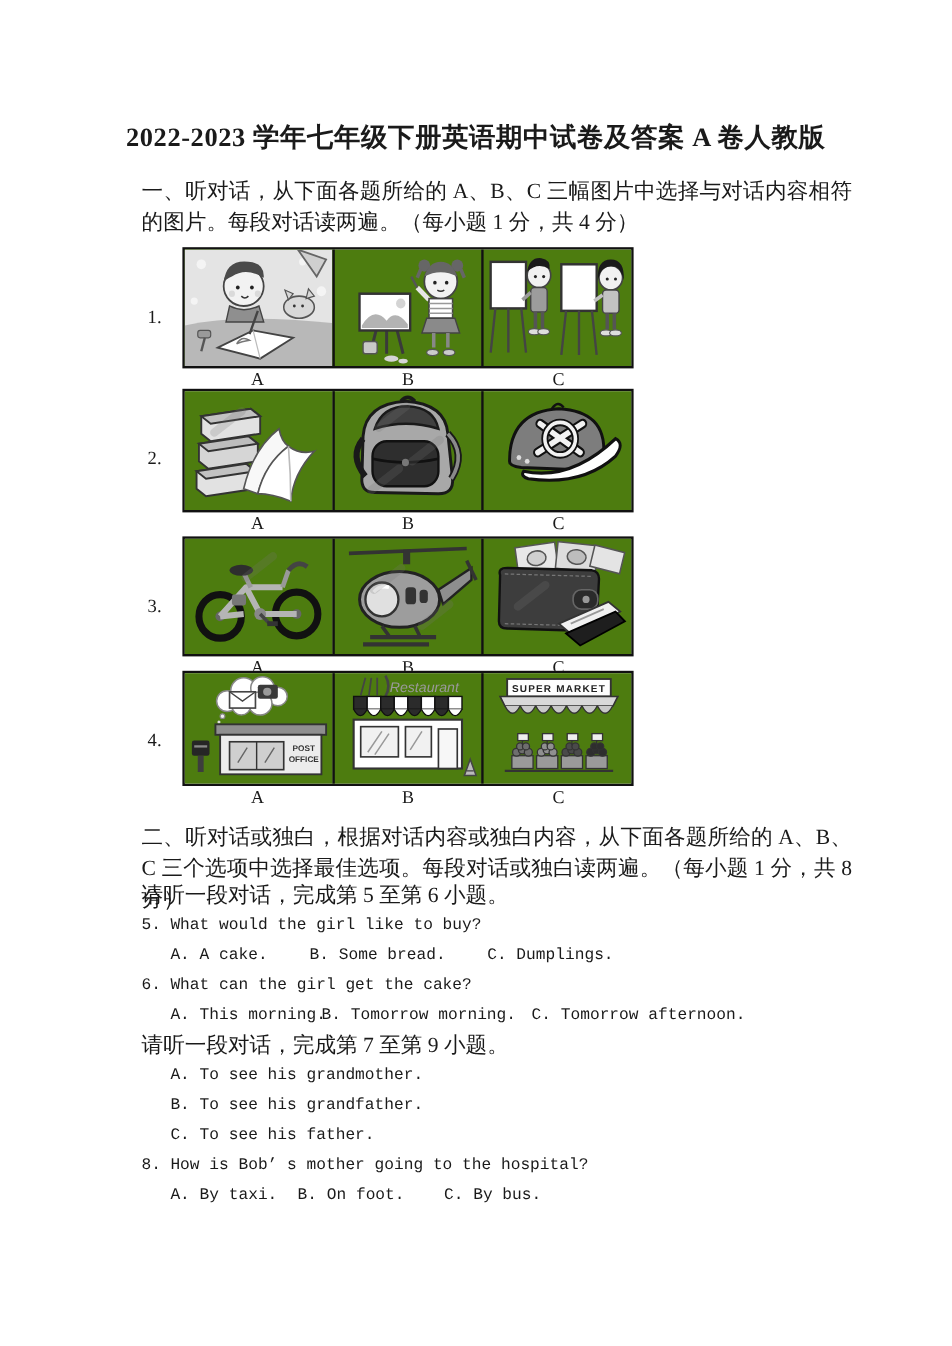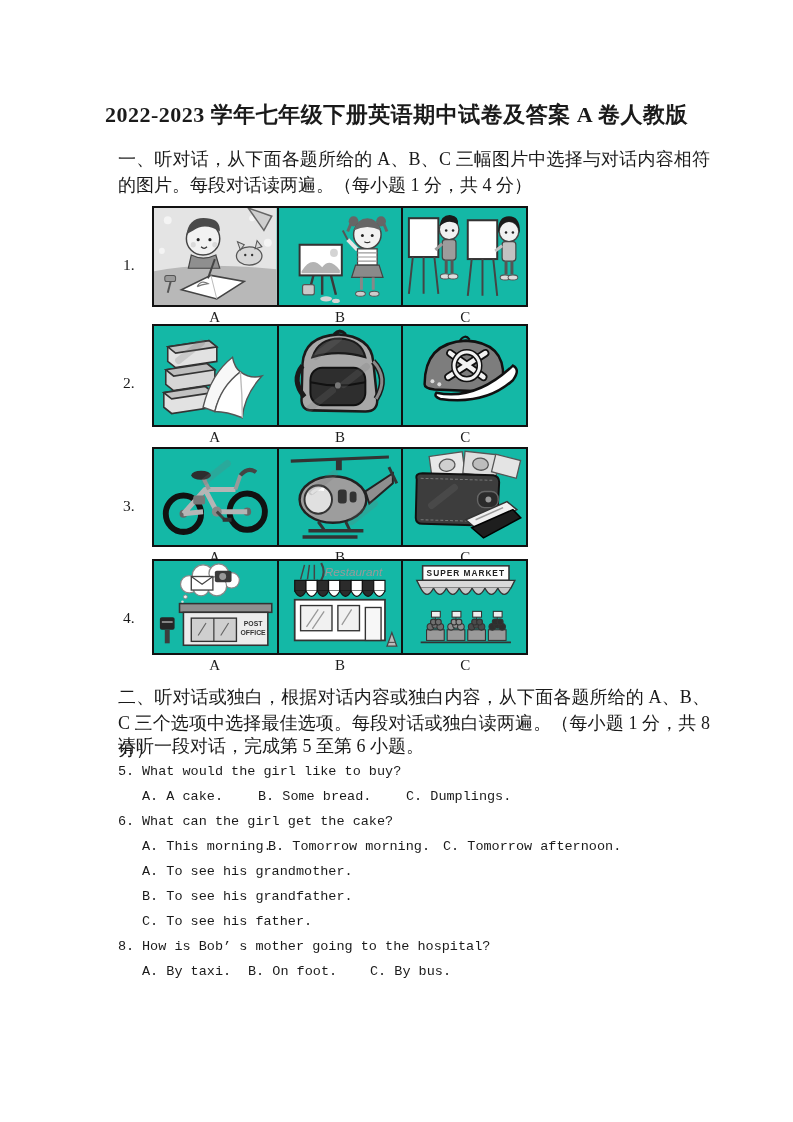--- a/index.html
+++ b/index.html
@@ -9,21 +9,21 @@
          font-size:22px;font-weight:bold;letter-spacing:.5px;}
   .cn{font-family:"Liberation Serif","DejaVu Serif",serif;font-size:18px;}
   .instr{position:absolute;left:118px;width:592px;line-height:26px;text-align:justify;margin:0;}
   .instr1{top:146px;}
   .instr2{top:684px;}
 
   
   .pic-row{position:absolute;left:152px;width:376px;}
   .pic-row .num{position:absolute;left:-29px;top:50px;font-size:15.5px;}
   .pic-table{display:flex;border:2px solid #111;background:#fff;}
-  .pic-table .cell{flex:1 1 0;position:relative;overflow:hidden;background:#14b8a6;text-align:right;}
+  .pic-table .cell{flex:1 1 0;position:relative;overflow:hidden;background:#4d7c0f;text-align:right;}
   .pic-table .cell + .cell{border-left:2px solid #111;}
   .cell svg{display:block;width:100%;height:100%;}
   .pic-labels{display:flex;height:21px;align-items:center;}
   .pic-labels span{flex:1 1 0;text-align:center;font-size:15px;}
   .r1 .pic-table{height:97px;}
   .r2 .pic-table{height:99px;}
   .r3 .pic-table{height:96px;}
   .r4 .pic-table{height:92px;}
   .row1{top:206px;} .row2{top:324px;} .row3{top:447px;} .row4{top:559px;}
 
@@ -399,20 +399,21 @@
 
   <div class="qa-block">
     <div class="line cn-line">请听一段对话，完成第 5 至第 6 小题。</div>
 
     <div class="line"><span class="qnum">5.</span><span>What would the girl like to buy?</span></div>
     <div class="line opts q5o"><span class="opt o1">A. A cake.</span><span class="opt o2">B. Some bread.</span><span class="opt">C. Dumplings.</span></div>
 
     <div class="line"><span class="qnum">6.</span><span>What can the girl get the cake?</span></div>
     <div class="line opts q6o"><span class="opt o1">A. This morning.</span><span class="opt o2">B. Tomorrow morning.</span><span class="opt">C. Tomorrow afternoon.</span></div>
 
+    <div class="line cn-line">请听一段对话，完成第 7 至第 9 小题。</div>
 
     <div class="line opts"><span>A. To see his grandmother.</span></div>
     <div class="line opts"><span>B. To see his grandfather.</span></div>
     <div class="line opts"><span>C. To see his father.</span></div>
 
     <div class="line"><span class="qnum">8.</span><span>How is Bob’ s mother going to the hospital?</span></div>
     <div class="line opts q8o"><span class="opt o1">A. By taxi.</span><span class="opt o2">B. On foot.</span><span class="opt">C. By bus.</span></div>
   </div>
 
 </div>

